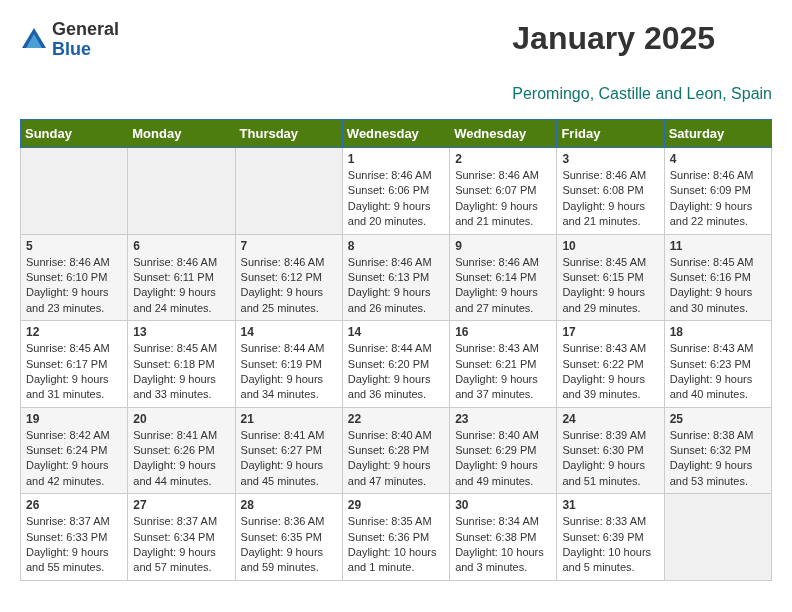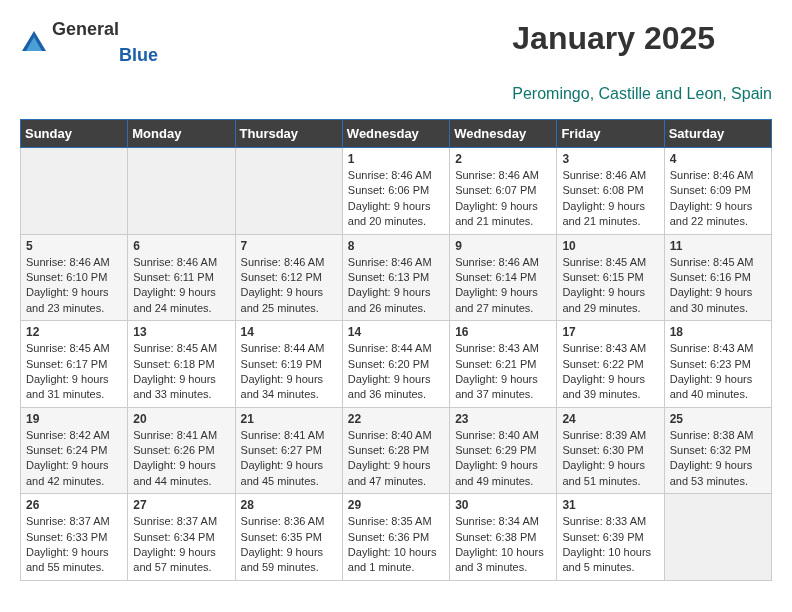--- a/index.html
+++ b/index.html
@@ -15,27 +15,27 @@
       justify-content: space-between;
       align-items: flex-start;
       margin-bottom: 16px;
     }
     .logo {
       display: flex;
       align-items: center;
     }
     .logo-text {
       display: flex;
-      flex-direction: row;
+      flex-direction: column;
       font-size: 18px;
       font-weight: bold;
       line-height: 1.1;
     }
     .logo-general { color: #333; }
-    .logo-blue { color: #1a5fa8; margin-top: 26px; }
+    .logo-blue { color: #1a5fa8; }
     .logo-icon {
       width: 28px;
       height: 28px;
       margin-right: 4px;
     }
     .title-block {
       text-align: left;
     }
     .month-title {
       font-size: 32px;
@@ -46,21 +46,21 @@
       font-size: 16px;
       color: #0f766e;
       margin-top: 28px;
     }
     table {
       width: 100%;
       border-collapse: collapse;
       table-layout: fixed;
     }
     thead tr {
-      background: #404040;
+      background: #4d7c0f;
     }
     thead th {
       color: #fff;
       font-size: 13px;
       font-weight: bold;
       padding: 6px 4px;
       text-align: left;
       border: 1px solid #2a6db5;
     }
     tbody td {

